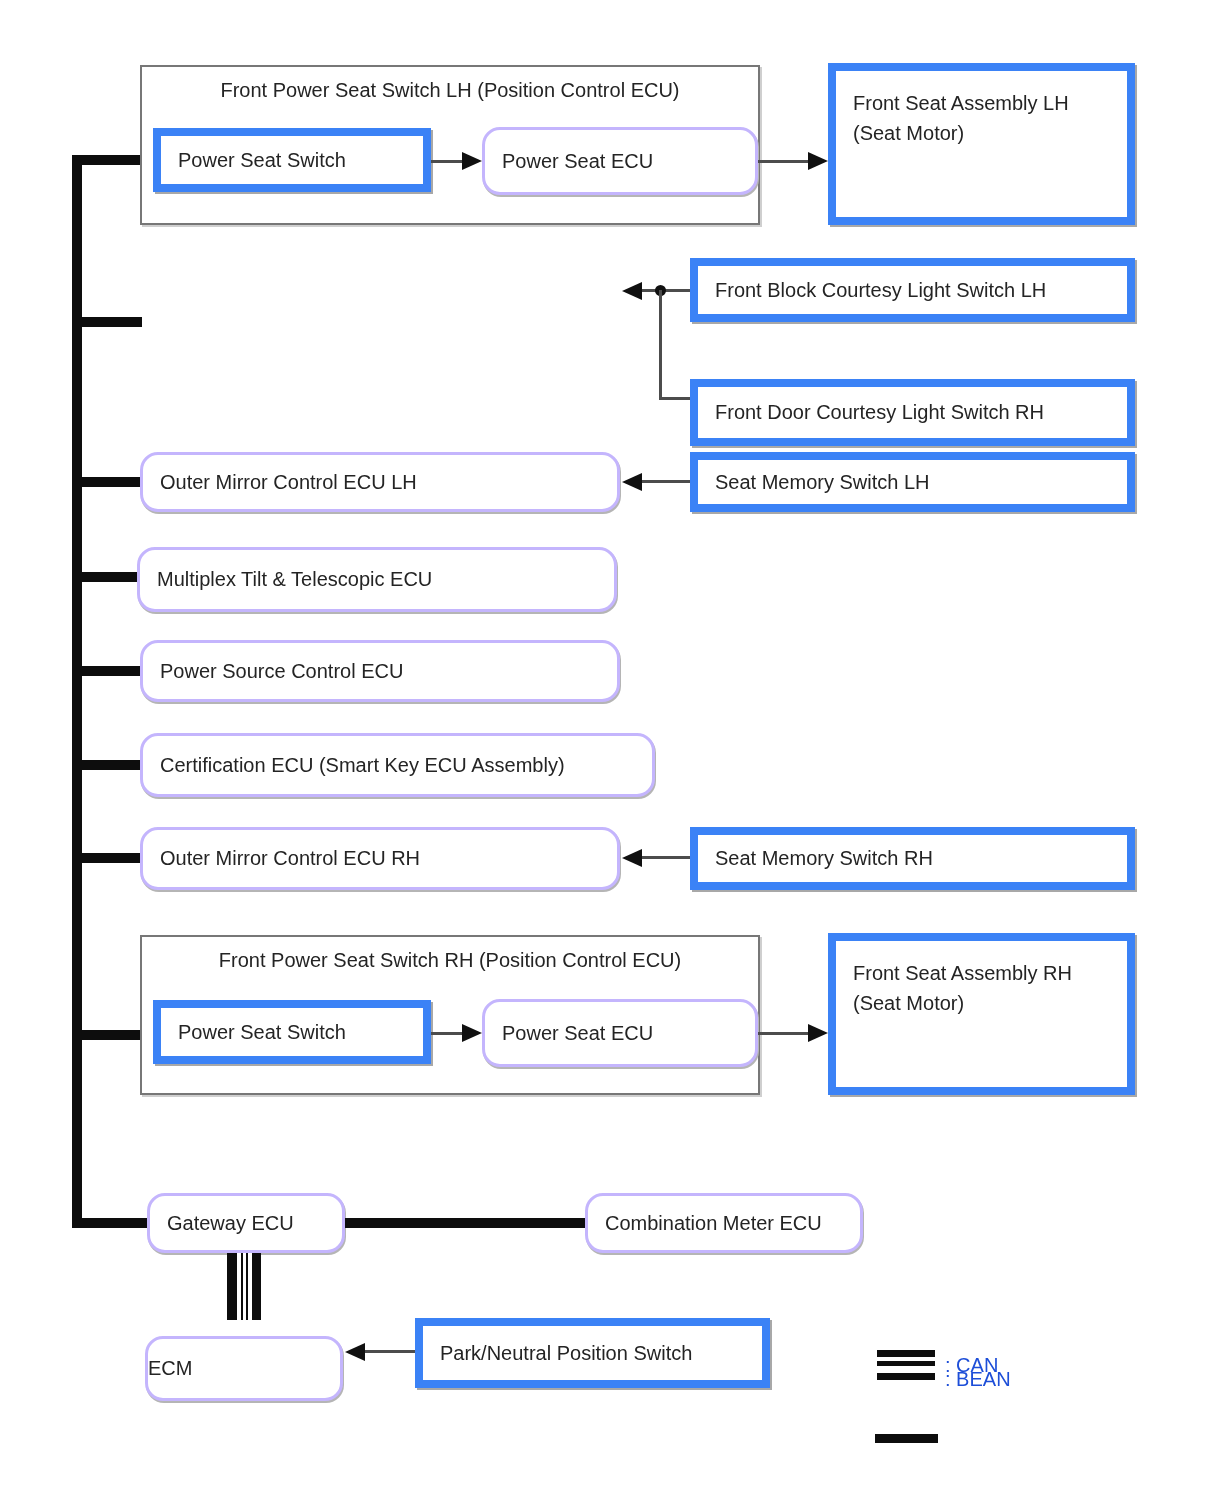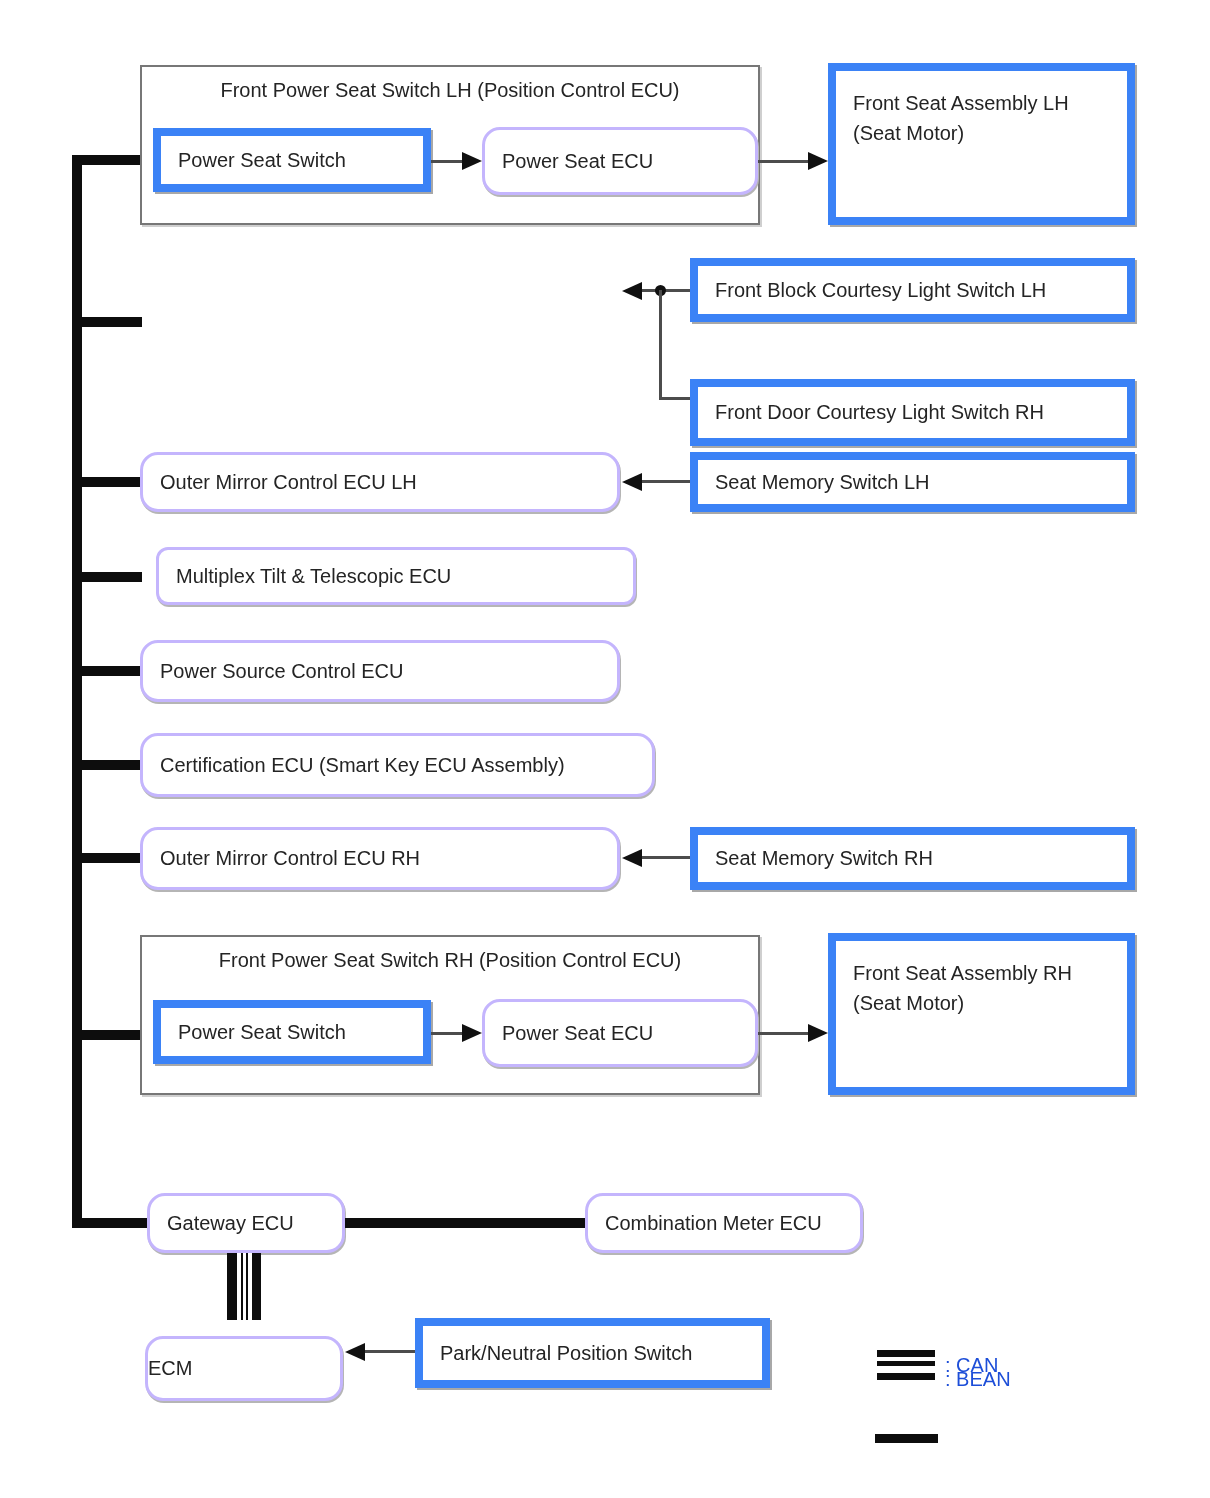--- a/index.html
+++ b/index.html
@@ -80,21 +80,21 @@
 
   <div class="box rounded vcent" style="left:140px; top:452px; width:480px; height:60px;">
     <span>Outer Mirror Control ECU LH</span>
   </div>
   <div class="arrow-left" style="left:622px; top:473px;"></div>
   <div class="thin" style="left:642px; top:480px; width:48px; height:3px;"></div>
   <div class="box rect vcent" style="left:690px; top:452px; width:445px; height:60px;">
     <span>Seat Memory Switch LH</span>
   </div>
 
-  <div class="box rounded vcent" style="left:156px; top:547px; width:480px; height:58px;border-radius:12px;">
+  <div class="box rounded vcent" style="left:137px; top:547px; width:480px; height:65px;">
     <span>Multiplex Tilt &amp; Telescopic ECU</span>
   </div>
 
   <div class="box rounded vcent" style="left:140px; top:640px; width:480px; height:62px;">
     <span>Power Source Control ECU</span>
   </div>
 
   <div class="box rounded vcent" style="left:140px; top:733px; width:515px; height:64px;">
     <span>Certification ECU (Smart Key ECU Assembly)</span>
   </div>

